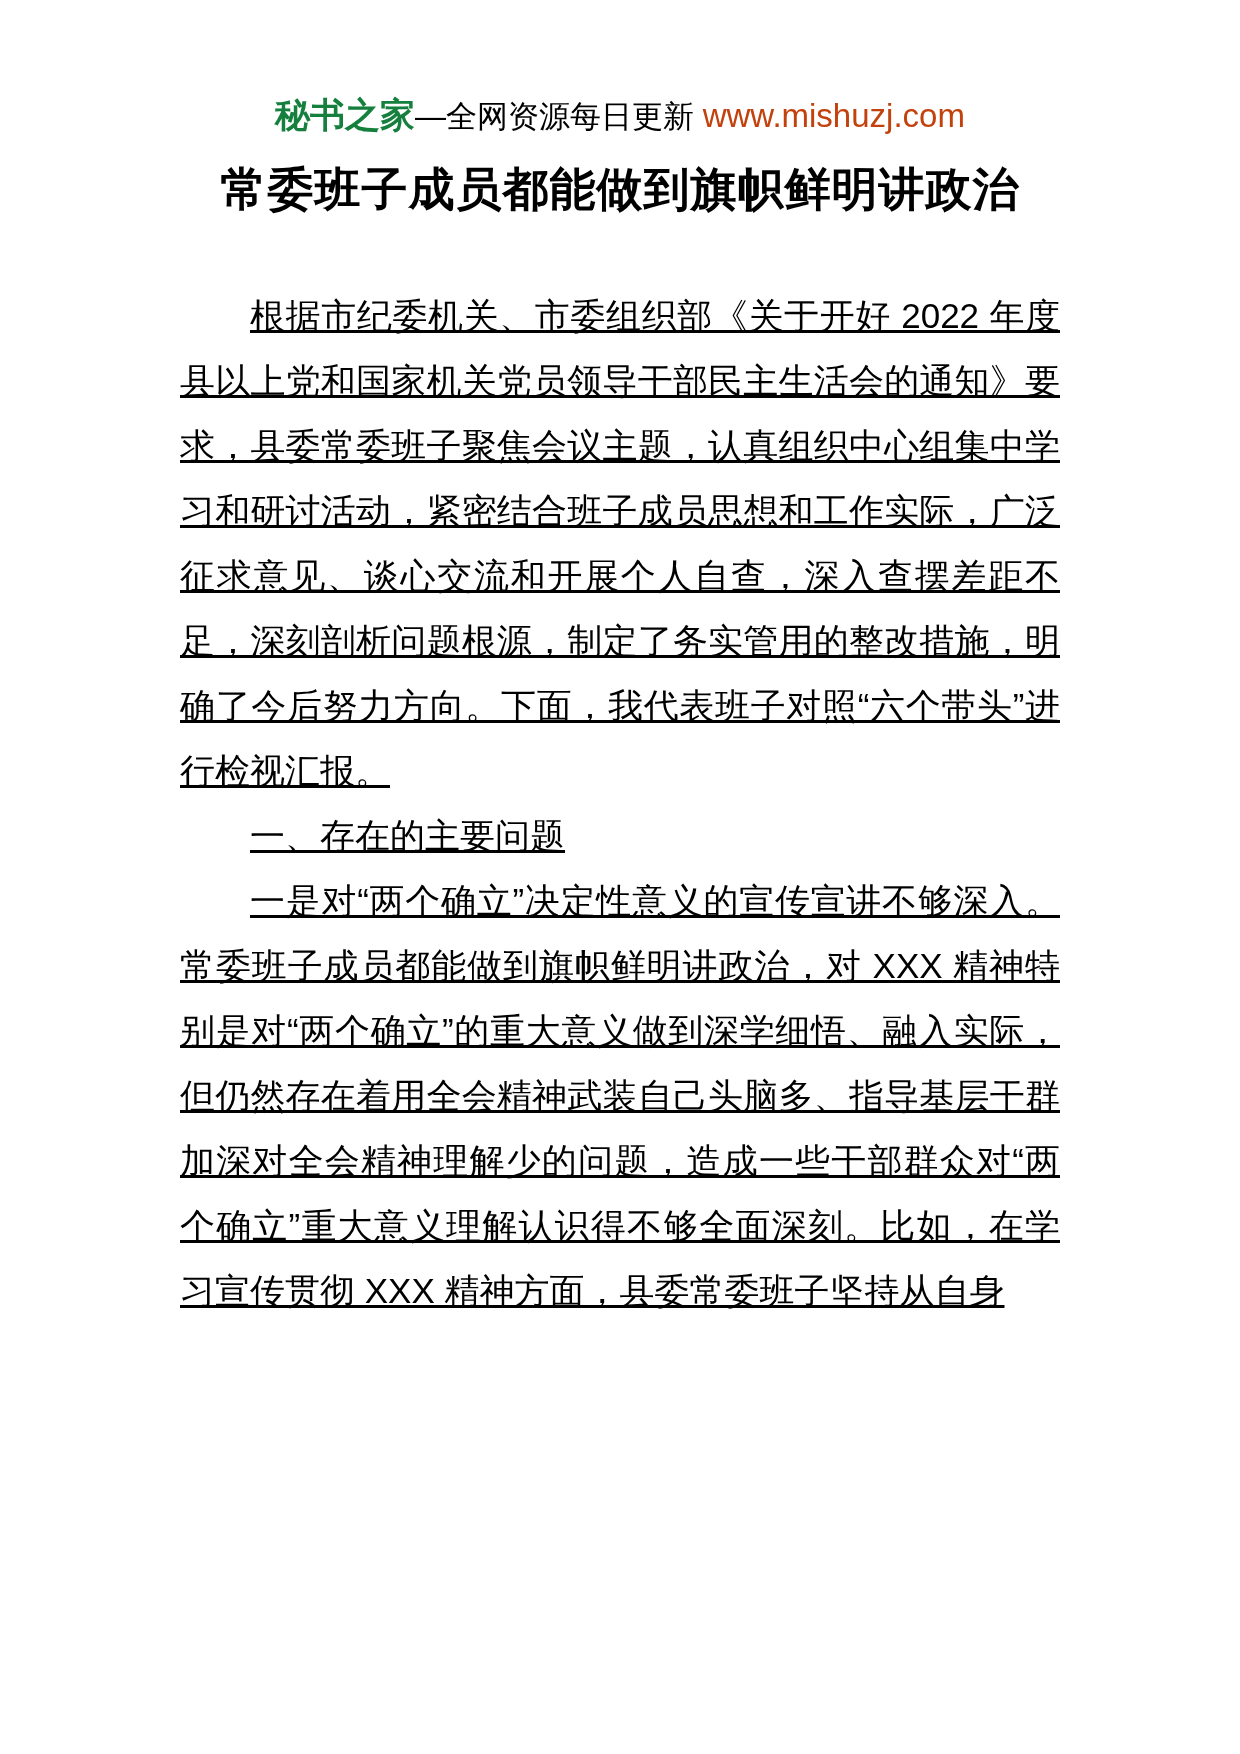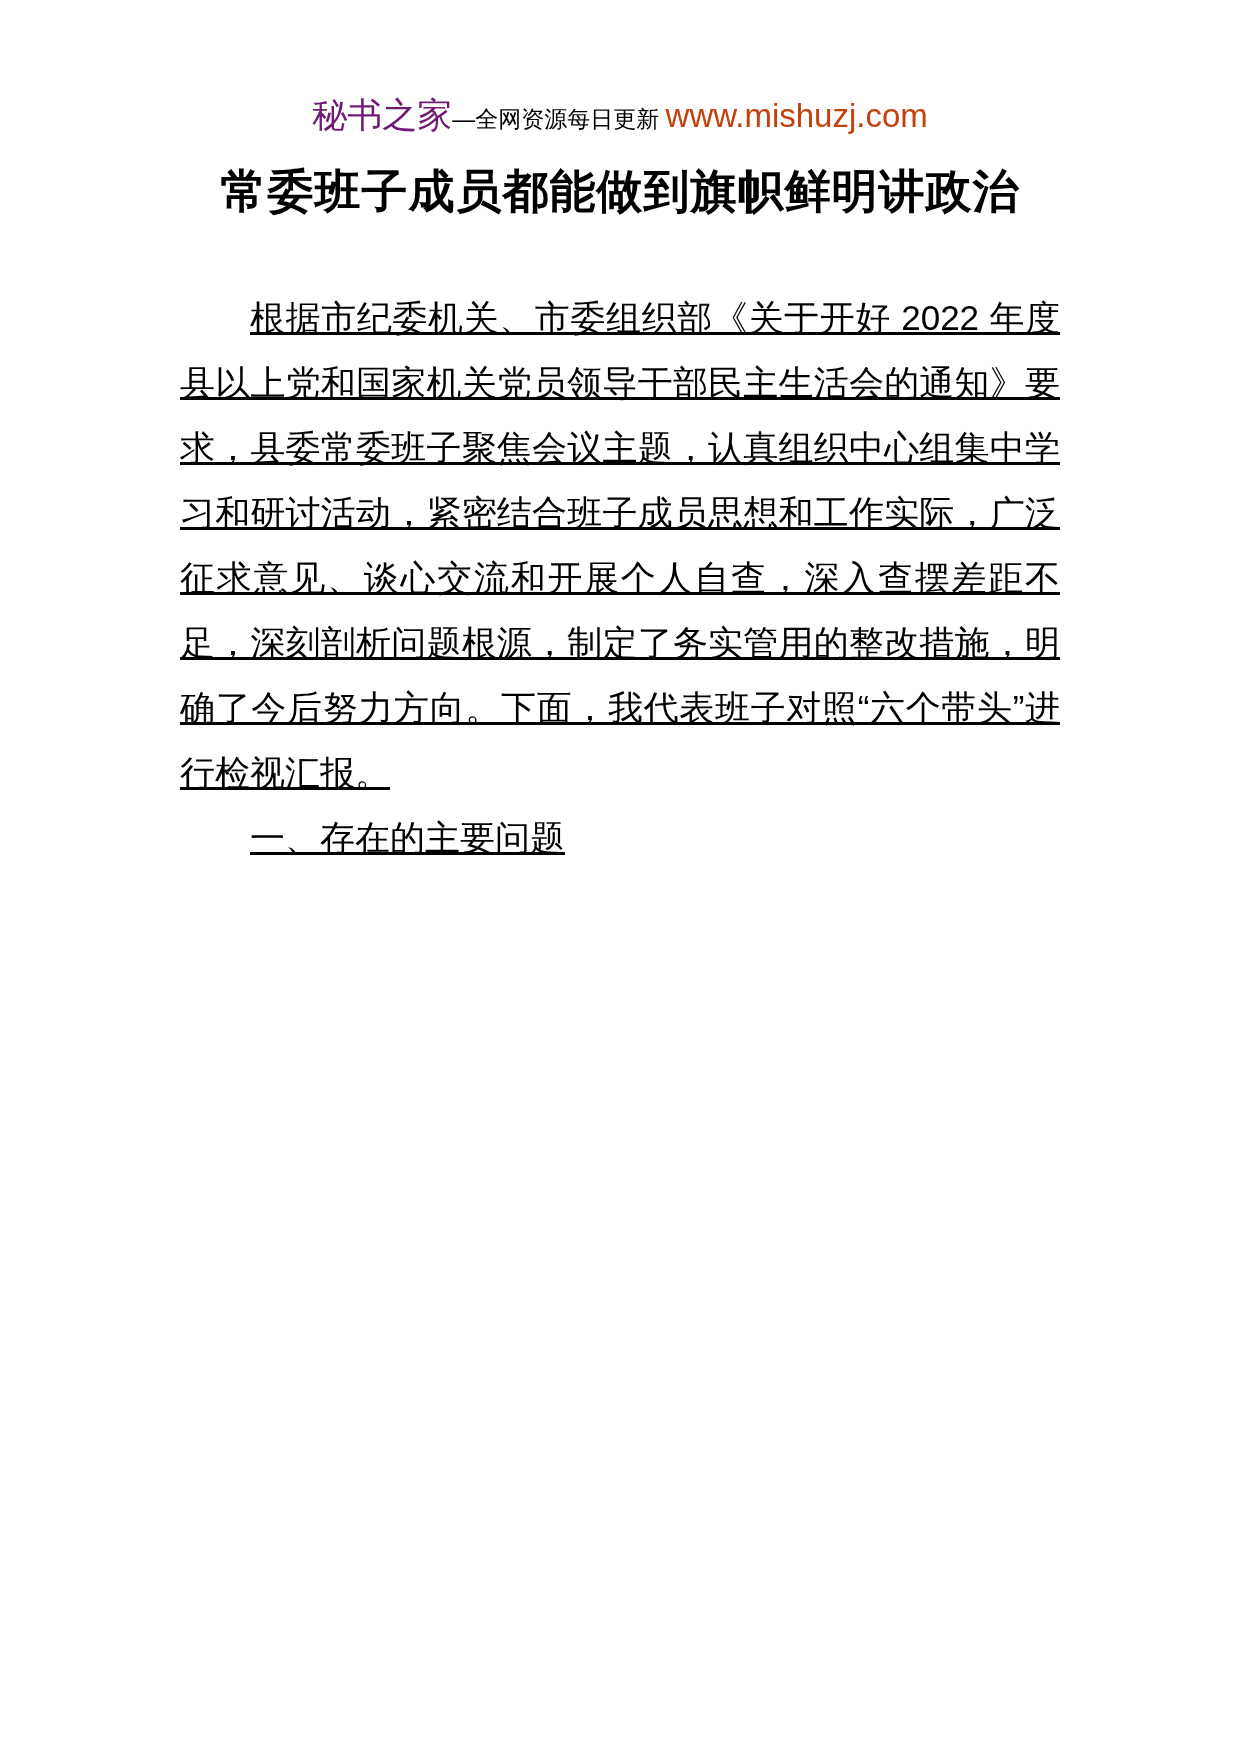--- a/index.html
+++ b/index.html
@@ -18,27 +18,27 @@
     color: #000000;
   }
   .doc-header {
     padding-top: 94px;
     text-align: center;
     font-size: 30px;
     line-height: 42px;
     white-space: pre;
   }
   .hdr-brand {
-    color: #701a75;
-    font-weight: normal;
+    color: #15803d;
+    font-weight: bold;
     font-size: 35px;
   }
   .hdr-tagline {
     color: #000000;
-    font-size: 23px;
+    font-size: 31px;
   }
   .hdr-url {
     color: #c2410c;
     font-size: 33px;
   }
   .doc-title {
     margin: 18px 150px 0 150px;
     font-size: 46px;
     font-weight: bold;
     line-height: 67px;
@@ -72,15 +72,16 @@
 
   <div class="doc-header"><span class="hdr-brand">秘书之家</span><span class="hdr-tagline">—全网资源每日更新 </span><span class="hdr-url">www.mishuzj.com</span></div>
 
   <h1 class="doc-title">
     <span class="title-line">常委班子成员都能做到旗帜鲜明讲政治</span>
   </h1>
 
   <div class="doc-body">
     <p class="para">根据市纪委机关、市委组织部《关于开好 2022 年度县以上党和国家机关党员领导干部民主生活会的通知》要求，县委常委班子聚焦会议主题，认真组织中心组集中学习和研讨活动，紧密结合班子成员思想和工作实际，广泛征求意见、谈心交流和开展个人自查，深入查摆差距不足，深刻剖析问题根源，制定了务实管用的整改措施，明确了今后努力方向。下面，我代表班子对照“六个带头”进行检视汇报。</p>
     <p class="para">一、存在的主要问题</p>
+    <p class="para">一是对“两个确立”决定性意义的宣传宣讲不够深入。常委班子成员都能做到旗帜鲜明讲政治，对 XXX 精神特别是对“两个确立”的重大意义做到深学细悟、融入实际，但仍然存在着用全会精神武装自己头脑多、指导基层干群加深对全会精神理解少的问题，造成一些干部群众对“两个确立”重大意义理解认识得不够全面深刻。比如，在学习宣传贯彻 XXX 精神方面，县委常委班子坚持从自身</p>
   </div>
 
 </div>
 
 </body></html>

